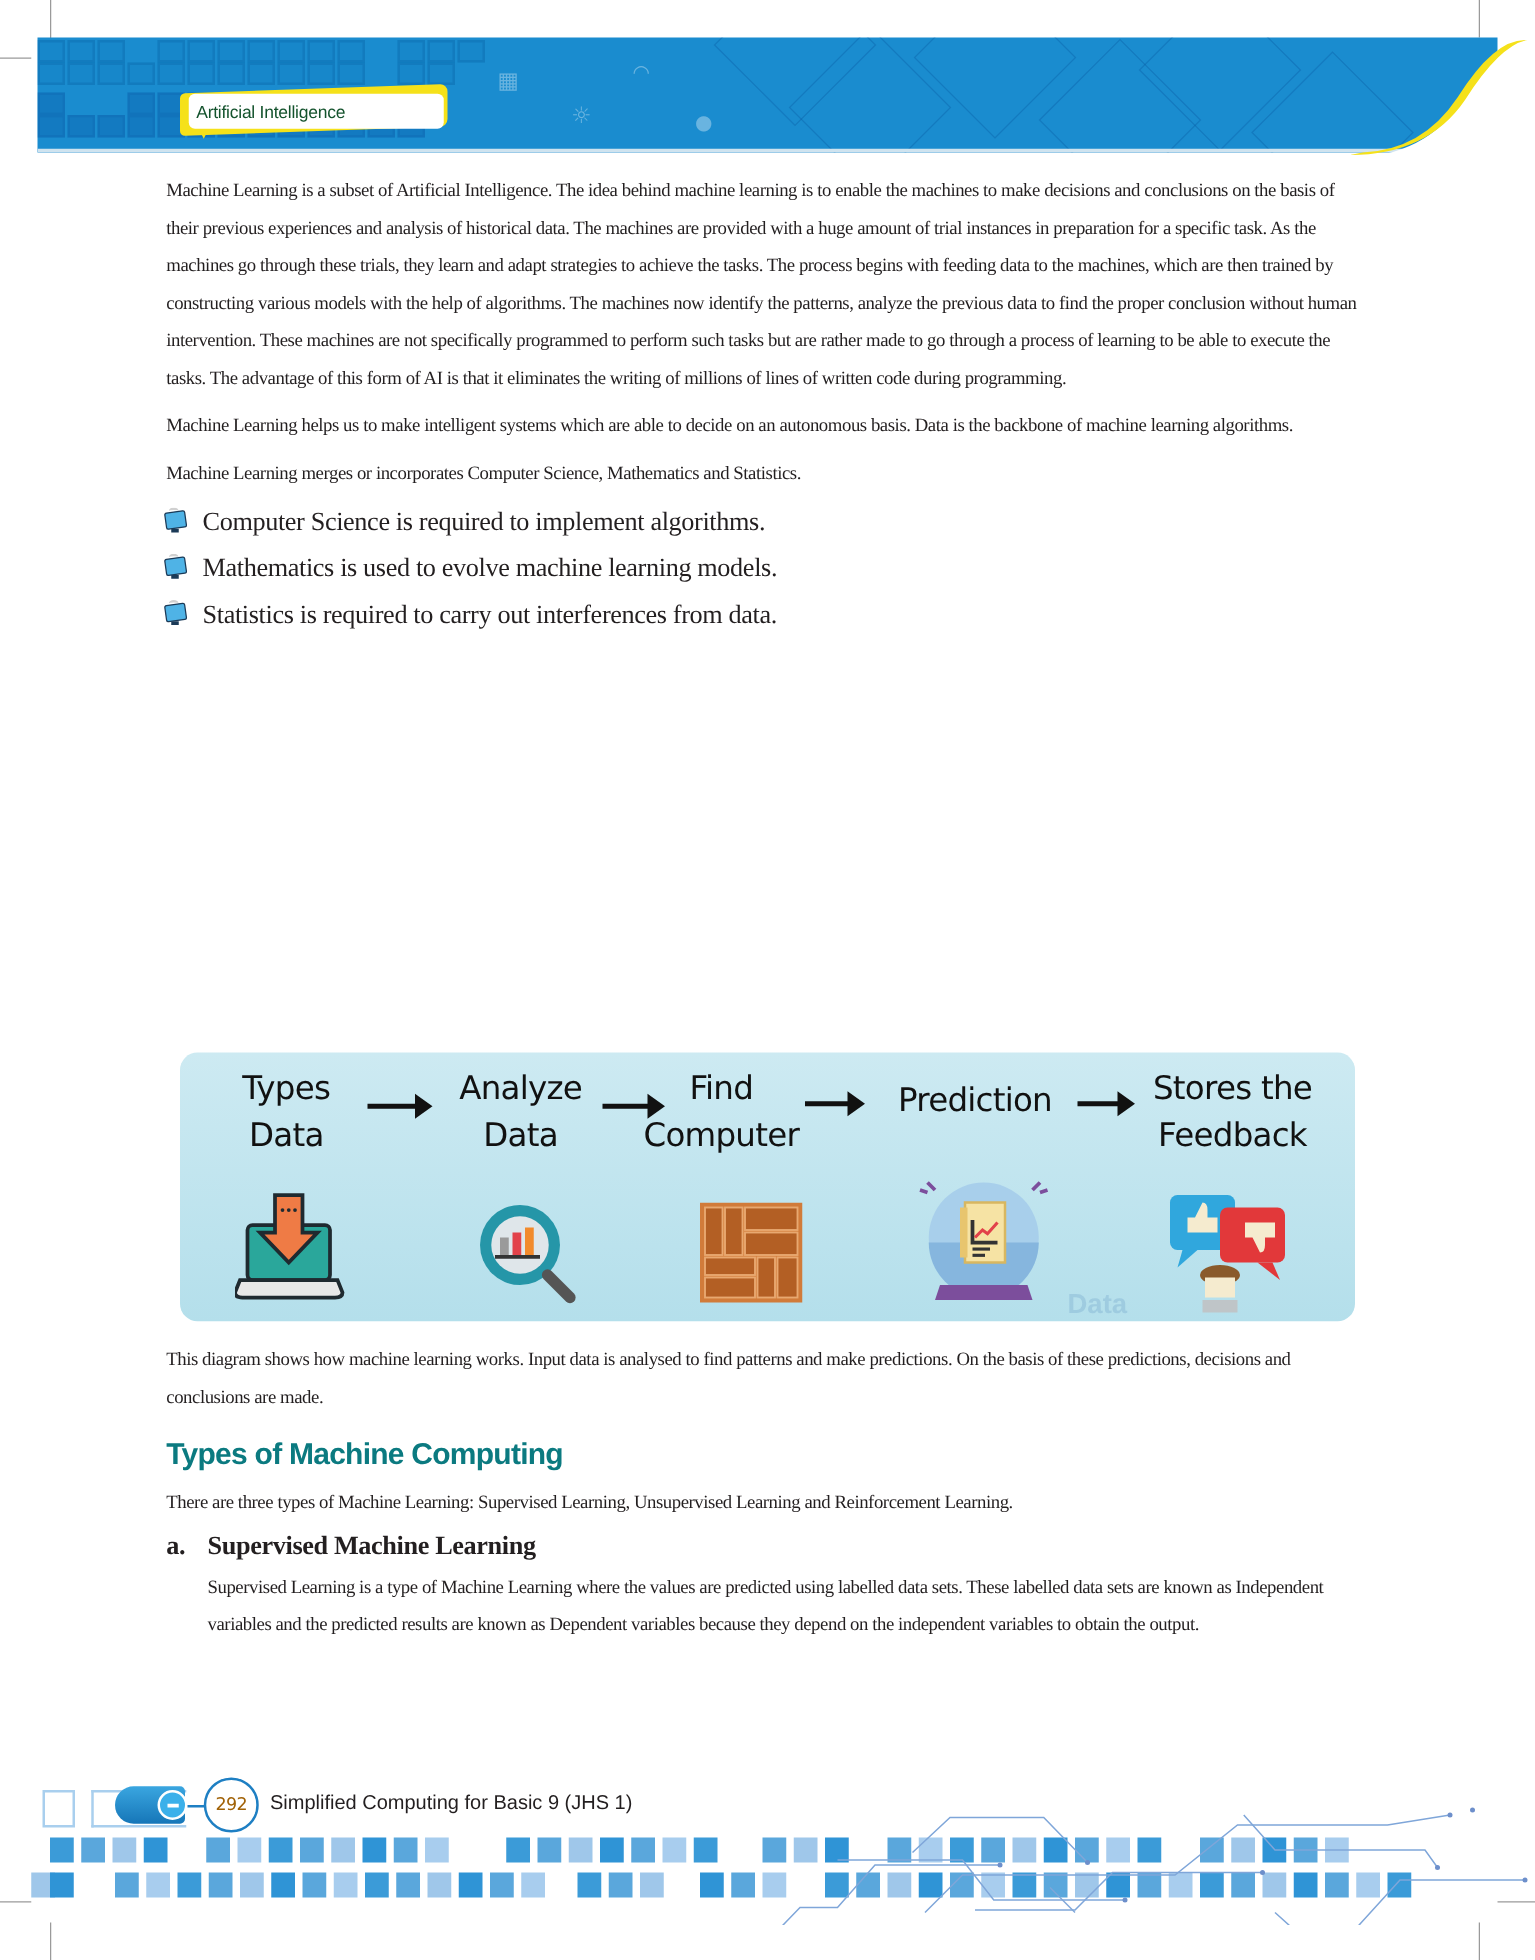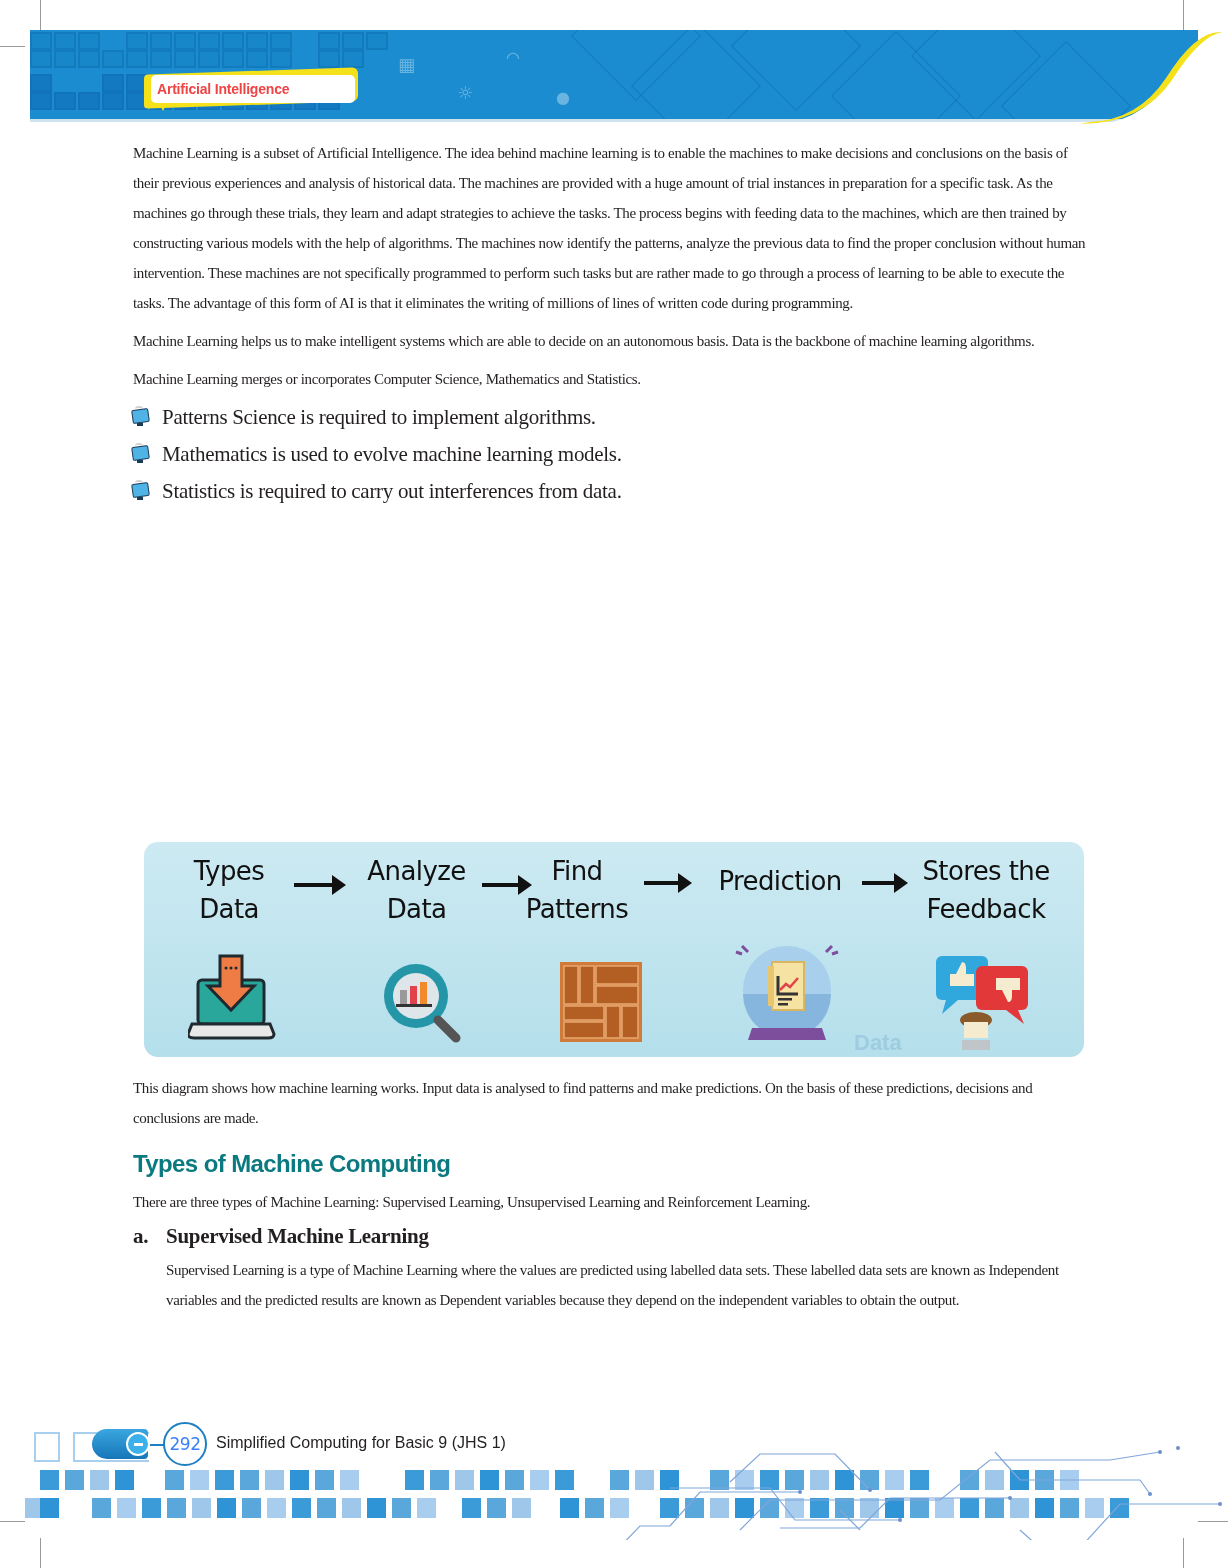--- a/index.html
+++ b/index.html
@@ -10,21 +10,21 @@
   .header-band .shadow { position:absolute; left:0; right:0; bottom:0; height:3px; background:#cfe3ef; }
   .hb-sq { position:absolute; border:2px solid rgba(10,100,170,0.35); background:rgba(10,100,170,0.12); width:18px; height:14px; }
   .hb-sq.solid { background:rgba(10,90,165,0.35); border-color:rgba(10,90,165,0.2); }
   .diamond { position:absolute; width:90px; height:90px; border:1px solid rgba(10,90,160,0.35); transform:rotate(45deg); }
   .hb-icon { position:absolute; color:rgba(255,255,255,0.35); font-family:"DejaVu Sans",sans-serif; font-size:18px; }
   .wave { position:absolute; right:-2px; top:30px; }
   .tag-wrap { position:absolute; left:144px; top:71px; }
   .tag-yellow { position:absolute; left:0; top:0; width:214px; height:34px; background:#f5e11a; border-radius:4px 6px 6px 4px; transform:skewY(-2deg); }
   .tag-pointer { position:absolute; left:14px; top:30px; width:0; height:0; border-left:5px solid transparent; border-right:5px solid transparent; border-top:10px solid #f5e11a; }
   .tag-white { position:absolute; left:7px; top:4px; width:204px; height:28px; background:#ffffff; border-radius:5px; display:flex; align-items:center; padding-left:6px; box-sizing:border-box; }
-  .tag-text { font-family:"Liberation Sans","DejaVu Sans",sans-serif; font-weight:bold; font-size:14px; color:#ef4444; letter-spacing:-0.2px; }
+  .tag-text { font-family:"Liberation Sans","DejaVu Sans",sans-serif; font-weight:normal; font-size:14px; color:#14532d; letter-spacing:-0.2px; }
   
   .content { position:absolute; left:133px; top:138px; width:960px; }
   .page-title { text-align:center; font-family:"Liberation Sans","DejaVu Sans",sans-serif; font-weight:bold; font-size:25px; color:#0b62b0; margin:0 0 4px 0; letter-spacing:-0.5px; }
   p.body { margin:0 0 8px 0; font-size:15px; line-height:30px; letter-spacing:-0.35px; }
   p.body b { font-weight:bold; }
   ul.bullets { list-style:none; margin:0; padding:0; }
   ul.bullets li { display:flex; align-items:center; font-size:21px; line-height:30px; height:37px; letter-spacing:-0.3px; }
   .bullet-icon { width:22px; height:22px; margin-left:-4px; margin-right:11px; position:relative; flex:none; }
   .bullet-icon .scr { position:absolute; left:3px; top:3px; width:15px; height:12px; background:#4fb3e6; border:1.5px solid #1b3a57; border-radius:2px; transform:rotate(-8deg); }
   .bullet-icon .stand { position:absolute; left:8px; top:17px; width:6px; height:3px; background:#1b3a57; }
@@ -36,21 +36,21 @@
   .arrow::after { content:""; position:absolute; right:-10px; top:-8px; border-left:14px solid #111; border-top:10px solid transparent; border-bottom:10px solid transparent; }
   .watermark { position:absolute; font-family:"Liberation Sans",sans-serif; font-size:22px; font-weight:bold; color:rgba(130,180,210,0.45); }
   
   .footer-row { position:absolute; left:30px; top:1426px; height:40px; width:700px; }
   .ft-box1 { position:absolute; left:4px; top:6px; width:22px; height:26px; border:2px solid #a9cfee; background:#fff; }
   .ft-box2 { position:absolute; left:43px; top:6px; width:74px; height:26px; border:2px solid #a9cfee; border-right:none; background:#fff; }
   .ft-pill { position:absolute; left:62px; top:3px; width:56px; height:30px; background:linear-gradient(180deg,#3aa6e0,#1676b8); border-radius:15px 4px 4px 15px; }
   .ft-minus { position:absolute; left:96px; top:6px; width:24px; height:24px; border-radius:50%; background:#3bb0ea; border:2px solid #fff; box-sizing:border-box; display:flex; align-items:center; justify-content:center; }
   .ft-minus span { width:9px; height:3px; background:#fff; display:block; }
   .ft-line { position:absolute; left:120px; top:18px; width:14px; height:2px; background:#1e7fc3; }
-  .ft-circle { position:absolute; left:133px; top:-4px; width:44px; height:44px; border-radius:50%; border:2px solid #1e7fc3; box-sizing:border-box; background:#fff; display:flex; align-items:center; justify-content:center; font-family:"DejaVu Sans","Liberation Sans",sans-serif; font-size:17px; color:#3b82f6; letter-spacing:-0.5px; }
+  .ft-circle { position:absolute; left:133px; top:-4px; width:44px; height:44px; border-radius:50%; border:2px solid #1e7fc3; box-sizing:border-box; background:#fff; display:flex; align-items:center; justify-content:center; font-family:"DejaVu Sans","Liberation Sans",sans-serif; font-size:14px; color:#a16207; letter-spacing:-0.5px; }
   .ft-title { position:absolute; left:186px; top:8px; font-family:"Liberation Sans","DejaVu Sans",sans-serif; font-size:16px; color:#231f20; }
   .ft-sq { position:absolute; width:19px; height:20px; }
   .circuit { position:absolute; left:0; top:0; }
 </style>
 </head>
 <body>
 
 <div class="crop" style="left:40px;top:0;width:1px;height:46px;"></div>
 <div class="crop" style="left:0;top:46px;width:25px;height:1px;"></div>
 <div class="crop" style="left:1183px;top:0;width:1px;height:30px;"></div>
@@ -143,21 +143,21 @@
   <p class="body">Machine Learning is a subset of Artificial Intelligence. The idea behind machine learning is to enable the machines to make decisions and conclusions on the basis of their previous experiences and analysis of historical data. The machines are provided with a huge amount of trial instances in preparation for a specific task. As the machines go through these trials, they learn and adapt strategies to achieve the tasks. The process begins with feeding data to the machines, which are then trained by constructing various models with the help of algorithms. The machines now identify the patterns, analyze the previous data to find the proper conclusion without human intervention. These machines are not specifically programmed to perform such tasks but are rather made to go through a process of learning to be able to execute the tasks. The advantage of this form of AI is that it eliminates the writing of millions of lines of written code during programming.</p>
   <p class="body">Machine Learning helps us to make intelligent systems which are able to decide on an autonomous basis. Data is the backbone of machine learning algorithms.</p>
   <p class="body" style="margin-bottom:4px;">Machine Learning merges or incorporates Computer Science, Mathematics and Statistics.</p>
   <ul class="bullets">
     <li>
       <span class="bullet-icon">
           <span class="hair"></span>
           <span class="scr"></span>
           <span class="stand"></span>
         </span>
-      <span>Patterns Science is required to implement algorithms.</span>
+      <span>Computer Science is required to implement algorithms.</span>
     </li>
     <li>
       <span class="bullet-icon">
           <span class="hair"></span>
           <span class="scr"></span>
           <span class="stand"></span>
         </span>
       <span>Mathematics is used to evolve machine learning models.</span>
     </li>
     <li>
@@ -177,21 +177,21 @@
     <div>Data</div>
   </div>
   <div class="arrow" style="left:150px;top:41px;width:42px;"></div>
   <div class="step" style="left:210px;top:10px;width:125px;">
     <div>Analyze</div>
     <div>Data</div>
   </div>
   <div class="arrow" style="left:338px;top:41px;width:40px;"></div>
   <div class="step" style="left:368px;top:10px;width:130px;">
     <div>Find</div>
-    <div>Patterns</div>
+    <div>Computer</div>
   </div>
   <div class="arrow" style="left:500px;top:39px;width:38px;"></div>
   <div class="step" style="left:556px;top:20px;width:160px;">
     <div>Prediction</div>
   </div>
   <div class="arrow" style="left:718px;top:39px;width:36px;"></div>
   <div class="step" style="left:762px;top:10px;width:160px;">
     <div>Stores the</div>
     <div>Feedback</div>
   </div>

